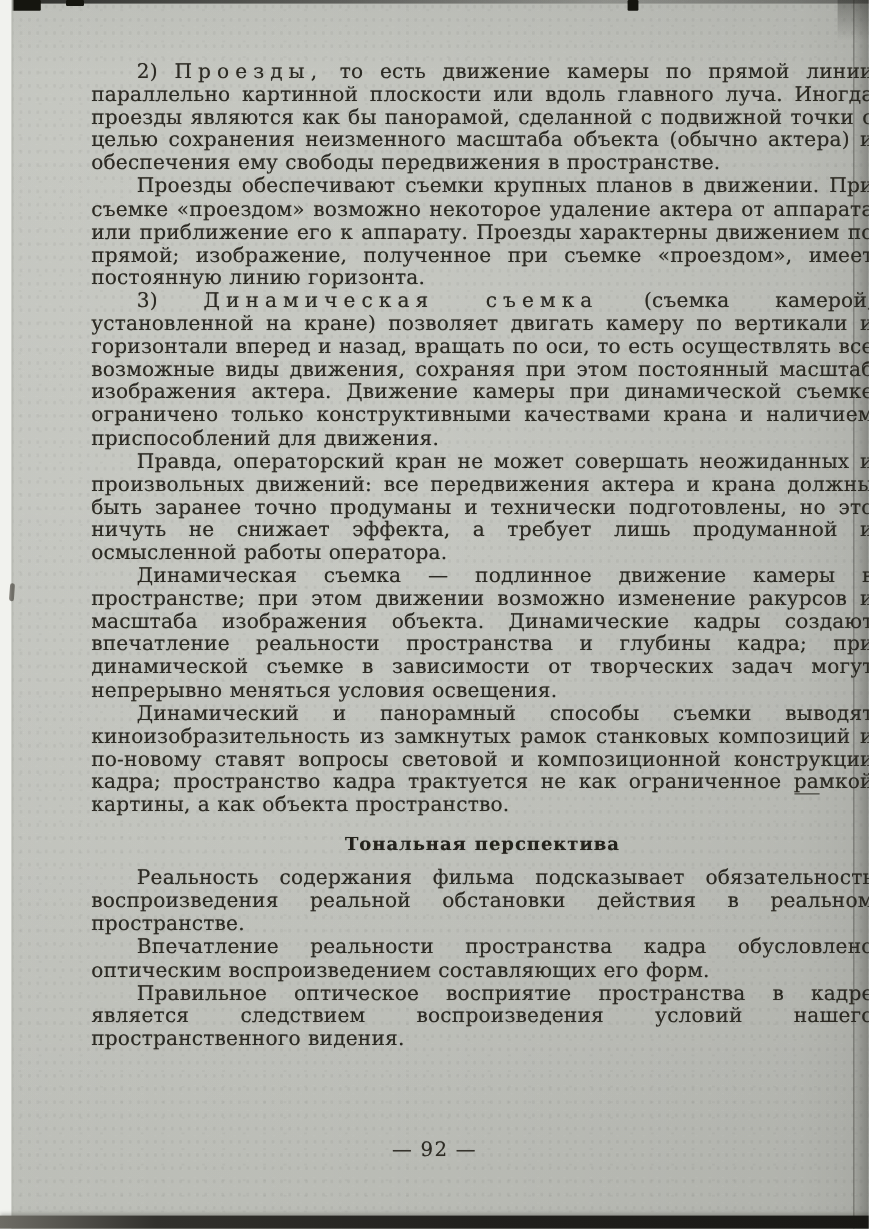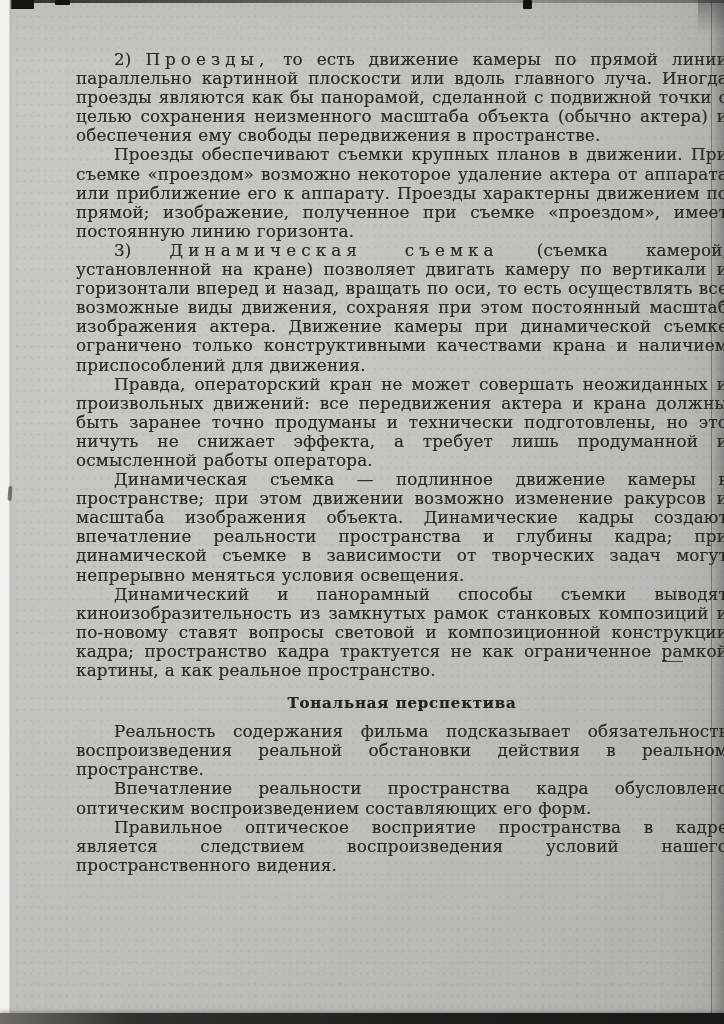--- a/index.html
+++ b/index.html
@@ -102,30 +102,31 @@
     <p>Проезды обеспечивают съемки крупных планов в движении. При съемке «проездом» возможно некоторое удаление актера от аппарата или приближение его к аппарату. Проезды характерны движением по прямой; изображение, полученное при съемке «проездом», имеет постоянную линию горизонта.</p>
 
     <p><span>3) </span><span class="sperren">Динамическая съемка</span><span> (съемка камерой, установленной на кране) позволяет двигать камеру по вертикали и горизонтали вперед и назад, вращать по оси, то есть осуществлять все возможные виды движения, сохраняя при этом постоянный масштаб изображения актера. Движение камеры при динамической съемке ограничено только конструктивными качествами крана и наличием приспособлений для движения.</span></p>
 
     <p>Правда, операторский кран не может совершать неожиданных и произвольных движений: все передвижения актера и крана должны быть заранее точно продуманы и технически подготовлены, но это ничуть не снижает эффекта, а требует лишь продуманной и осмысленной работы оператора.</p>
 
     <p>Динамическая съемка — подлинное движение камеры в пространстве; при этом движении возможно изменение ракурсов и масштаба изображения объекта. Динамические кадры создают впечатление реальности пространства и глубины кадра; при динамической съемке в зависимости от творческих задач могут непрерывно меняться условия освещения.</p>
 
 
 
-    <p><span>Динамический и панорамный способы съемки выводят киноизобразительность из замкнутых рамок станковых композиций и по-новому ставят вопросы световой и композиционной конструкции кадра; пространство кадра трактуется не как ограниченное </span><span class="nowrap"><span class="ul">ра</span><span>мкой</span></span><span> картины, а как реальное пространство.</span></p>
+    <p><span>Динамический и панорамный способы съемки выводят киноизобразительность из замкнутых рамок станковых композиций и по-новому ставят вопросы световой и композиционной конструкции кадра; пространство кадра трактуется не как ограниченное </span><span class="nowrap"><span class="ul">ра</span><span>мкой</span></span><span> картины, а как объекта пространство.</span></p>
 
     <div class="tonal">
       <h2 class="section-heading">Тональная перспектива</h2>
       <p>Реальность содержания фильма подсказывает обязательность воспроизведения реальной обстановки действия в реальном пространстве.</p>
       <p>Впечатление реальности пространства кадра обусловлено оптическим воспроизведением составляющих его форм.</p>
       <p>Правильное оптическое восприятие пространства в кадре является следствием воспроизведения условий нашего пространственного видения.</p>
     </div>
   </div>
 
+  <div class="page-number">— 92 —</div>
 
   <div class="edge-top"></div>
   <div class="blob b1"></div>
   <div class="blob b2"></div>
   <div class="blob b3"></div>
   <div class="edge-left"></div>
   <div class="edge-left-mark"></div>
   <div class="edge-right"></div>
   <div class="edge-right-top"></div>
   <div class="edge-bottom"></div>

